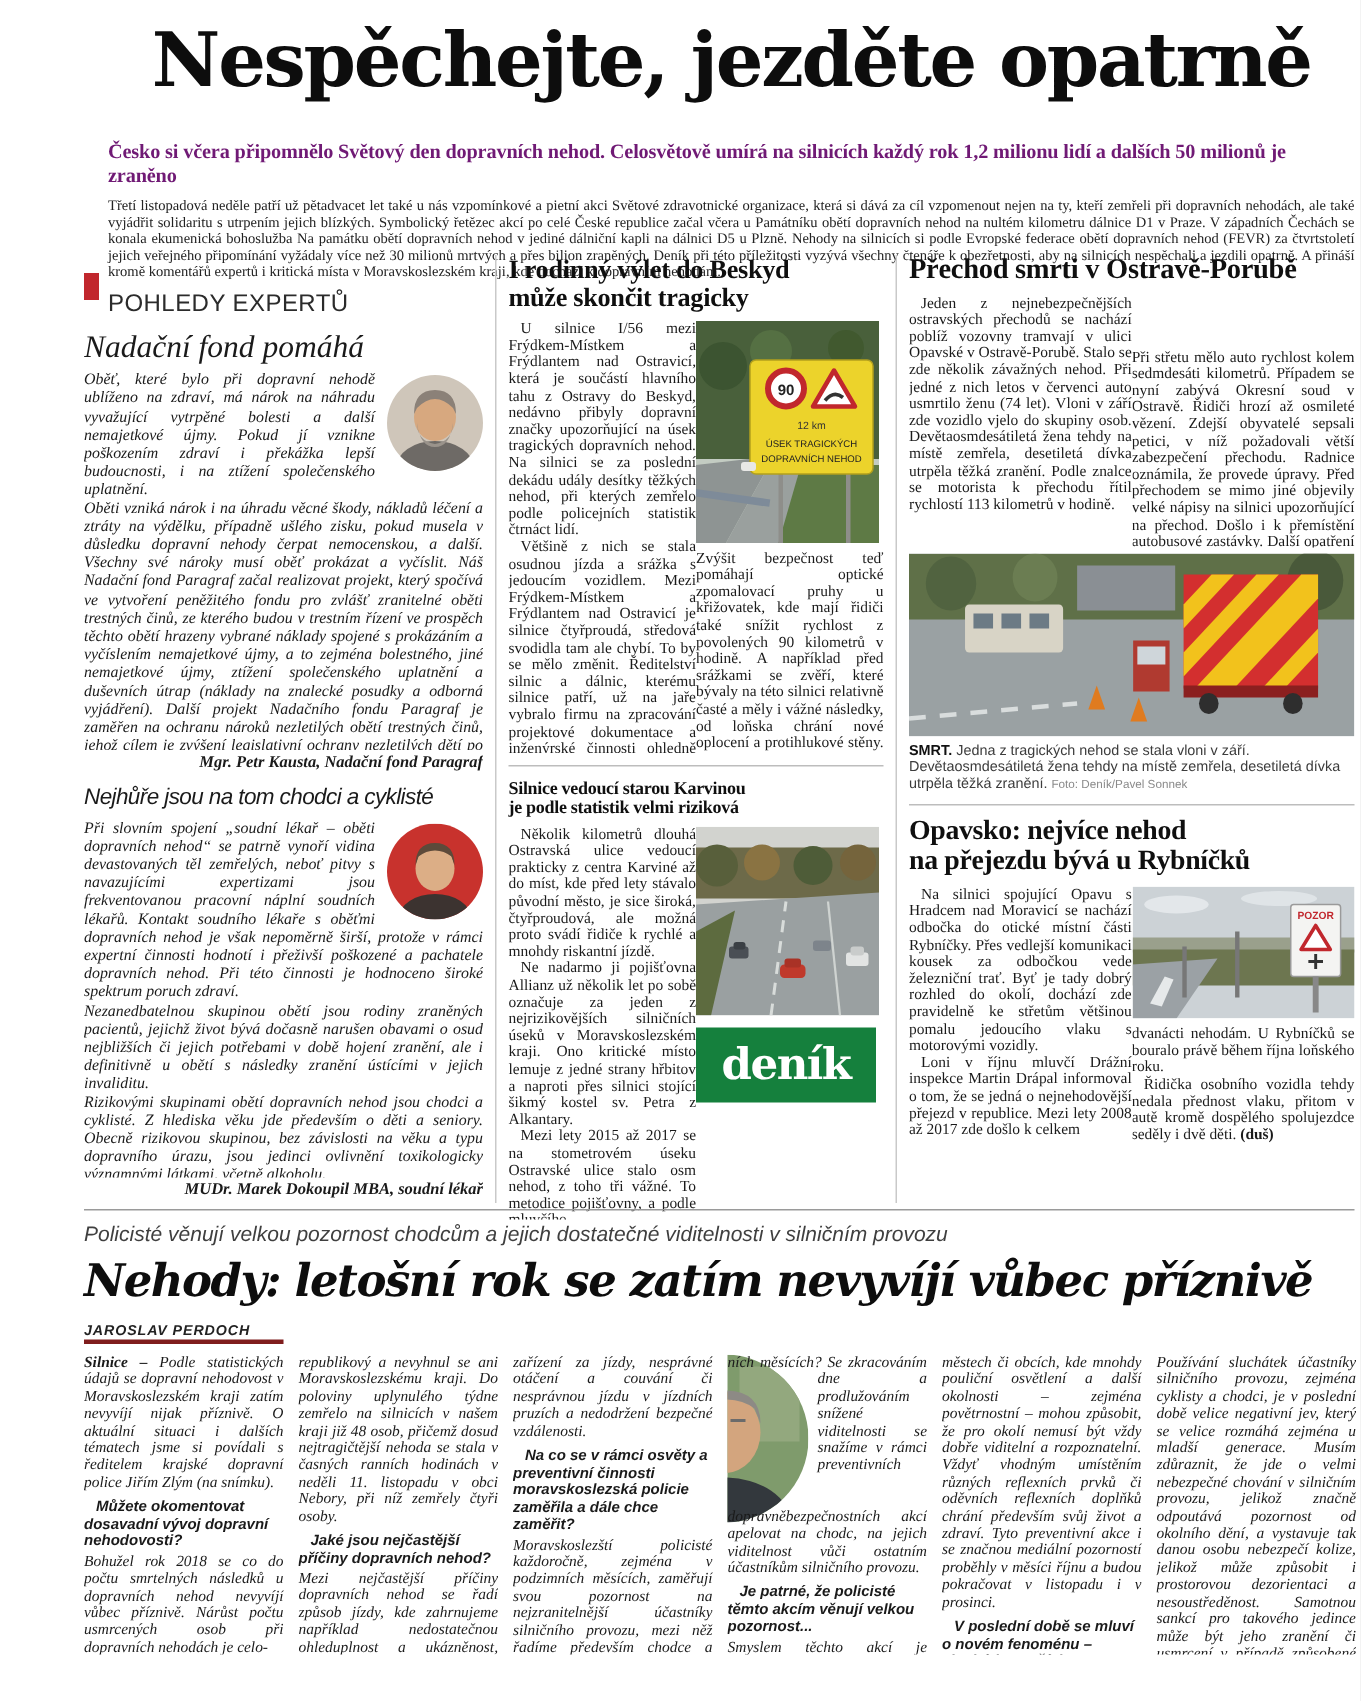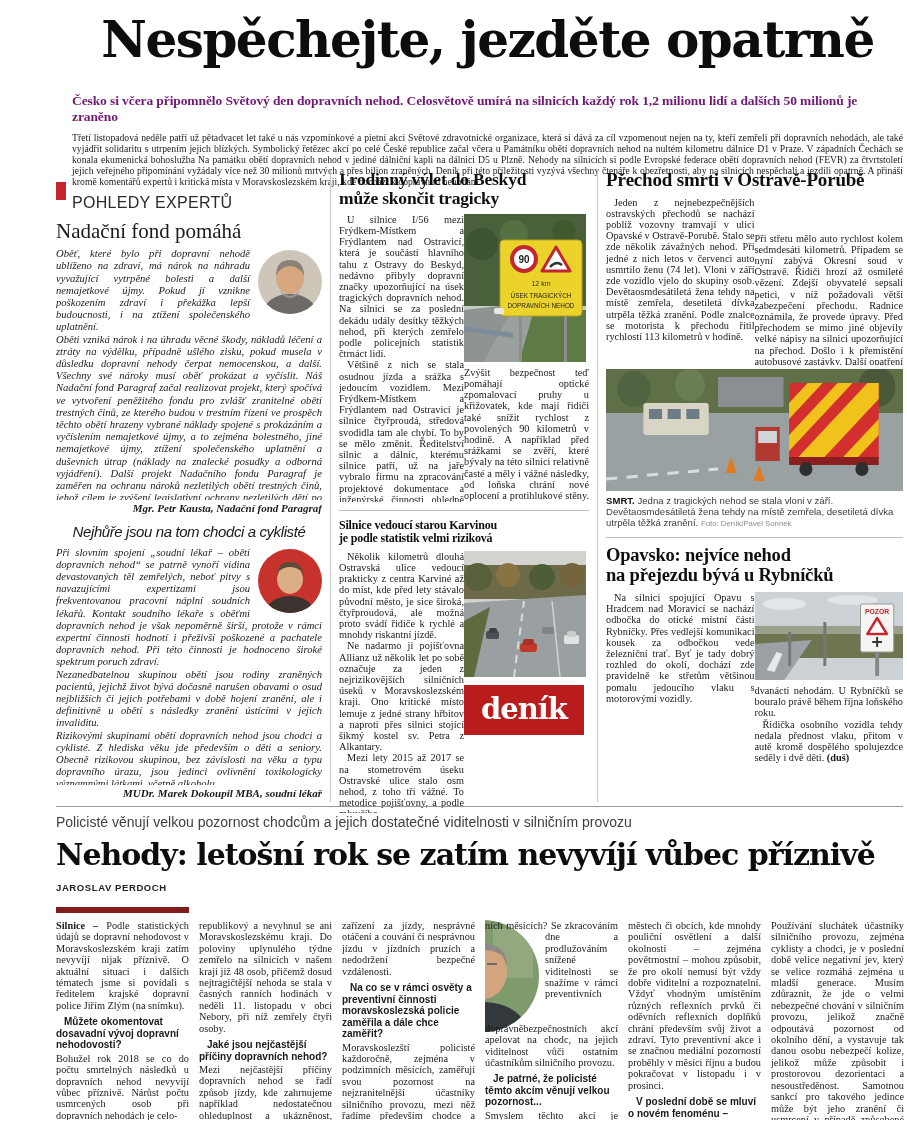--- a/index.html
+++ b/index.html
@@ -35,22 +35,22 @@
   .tl { width:266px; flex:none; }
   .tm { width:250px; flex:none; }
   .tr { flex:1; min-width:0; }
 
   
   .exp-head { display:flex; align-items:center; gap:6px; margin-bottom:8px; }
   .exp-sq { width:10px; height:18px; background:#c1272d; flex:none; }
   .exp-label { font-family:"Liberation Sans", sans-serif; font-size:16px; color:#2b2b2b; letter-spacing:0.3px;margin-top:24px; }
   .exp-art { overflow:hidden; }
   .exp-art .avatar { float:right; width:64px; height:64px; border-radius:50%; overflow:hidden; margin:2px 0 4px 8px; }
-  .exp-title1 { font-size:21px; font-weight:normal; line-height:1.1; margin-bottom:5px; }
-  .exp-title2 { font-family:"Liberation Sans", sans-serif; font-weight:300; font-size:15px; letter-spacing:-0.4px; font-style:italic; line-height:1.1; margin:10px 0 6px;text-align:center; }
+  .exp-title1 { font-size:21px; font-style:italic; font-weight:normal; line-height:1.1; margin-bottom:5px; }
+  .exp-title2 { font-family:"Liberation Sans", sans-serif; font-weight:300; font-size:15px; letter-spacing:-0.4px; font-style:italic; line-height:1.1; margin:10px 0 6px; }
   .exp-body { font-size:10.6px; line-height:12.2px; font-style:italic; text-align:justify; }
   .exp-body p + p { margin-top:0; }
   .exp-sig { font-size:11px; font-style:italic; font-weight:bold; text-align:right; margin-top:2px; }
   .h258 { height:252px; overflow:hidden; }
   .h238 { height:238px; overflow:hidden; }
 
   
   .art-title { font-family:"Liberation Serif", serif; font-weight:bold; line-height:1.08; color:#0f0f0f; letter-spacing:-0.2px; }
   .art-title .ln { display:block; white-space:nowrap; }
 
@@ -61,40 +61,40 @@
   .subcol p.noind { text-indent:0;margin-top:36px; }
   .tag { font-weight:bold; }
   .qa-q { font-family:"Liberation Sans", sans-serif; font-weight:bold; font-size:10px; line-height:11.5px; margin:5px 0 2px; text-align:left; }
 
   figure { overflow:hidden; }
   figure svg { display:block; }
 
   .mid-rule { border:none; border-top:1px solid #bdbdbd; margin:8px 0; }
 
   .denik-logo {
-    width:120px; height:50px; background:#b91c1c; color:#fff;
+    width:120px; height:50px; background:#15803d; color:#fff;
     font-family:"DejaVu Serif", serif; font-weight:bold; font-size:29px;
     display:flex; align-items:center; justify-content:center; letter-spacing:-1px;
     margin-top:8px;
   }
 
   .caption { font-family:"Liberation Sans", sans-serif; font-size:9.6px; line-height:11.2px; color:#3c3c3c; text-align:left; margin-top:4px; }
   .caption .cap-label { font-weight:bold; color:#111; }
   .caption .credit { font-size:7.8px; color:#8a8a8a; }
 
   
-  .bottomband { position:absolute; top:806px; left:56px; right:4px; }
+  .bottomband { position:absolute; top:806px; left:56px; right:4px;font-style:italic; }
   .band-rule { border:none; border-top:1px solid #9a9a9a; }
   .strip { font-family:"Liberation Sans", sans-serif; font-size:14px; color:#3f3f3f; padding:7px 0 5px; }
   .b-headline {
     font-family:"DejaVu Serif", serif; font-weight:bold; font-size:30px;
     letter-spacing:-1px; white-space:nowrap; color:#0d0d0d; padding:2px 0 10px;
   }
   .byline { font-family:"Liberation Sans", sans-serif; font-weight:bold; font-size:9.5px; letter-spacing:0.6px; color:#222;
-    width:133px; border-bottom:6px solid #7f1d1d; padding-bottom:14px; margin-bottom:7px; }
+    width:133px; border-bottom:3px solid #7f1d1d; padding-bottom:0; margin-bottom:7px; }
   .botcols { display:flex; gap:10px; }
   .botcol { width:133px; flex:none; font-size:10.3px; line-height:11.4px; text-align:justify; height:200px; overflow:hidden; }
   .botcol p { text-indent:8px; }
   .botcol p.noind { text-indent:0; }
   .lead-label { font-weight:bold; }
   .portrait-float { float:left; width:112px; height:112px; margin:0 6px 2px -58px; border-radius:50%; overflow:hidden; shape-outside:circle(50% at 50% 50%); background:#fff; }
 </style>
 </head>
 <body>
 
@@ -287,20 +287,21 @@
 
       <hr class="mid-rule">
 
       <h2 class="art-title" style="font-size:18.5px">
         <span class="ln">Opavsko: nejvíce nehod</span>
         <span class="ln">na přejezdu bývá u Rybníčků</span>
       </h2>
       <div class="subcols" style="height:206px">
         <div class="subcol">
           <p>Na silnici spojující Opavu s Hradcem nad Moravicí se nachází odbočka do otické místní části Rybníčky. Přes vedlejší komunikaci kousek za odbočkou vede železniční trať. Byť je tady dobrý rozhled do okolí, dochází zde pravidelně ke střetům většinou pomalu jedoucího vlaku s motorovými vozidly.</p>
+          <p>Loni v říjnu mluvčí Drážní inspekce Martin Drápal informoval o tom, že se jedná o nejnehodovější přejezd v republice. Mezi lety 2008 až 2017 zde došlo k celkem</p>
         </div>
         <div class="subcol">
           <figure>
             <svg viewBox="0 0 152 88" width="100%" height="88" preserveAspectRatio="none">
               <rect width="152" height="88" fill="#ccd2d6"></rect>
               <ellipse cx="30" cy="12" rx="22" ry="6" fill="#e3e7ea"></ellipse>
                 <ellipse cx="100" cy="8" rx="26" ry="5" fill="#dfe4e7"></ellipse>
               <rect y="34" width="152" height="10" fill="#9aa08c"></rect>
               <rect y="42" width="152" height="24" fill="#6d7650"></rect>
               <polygon points="0,88 0,52 58,48 30,88" fill="#9ba1a5"></polygon>

